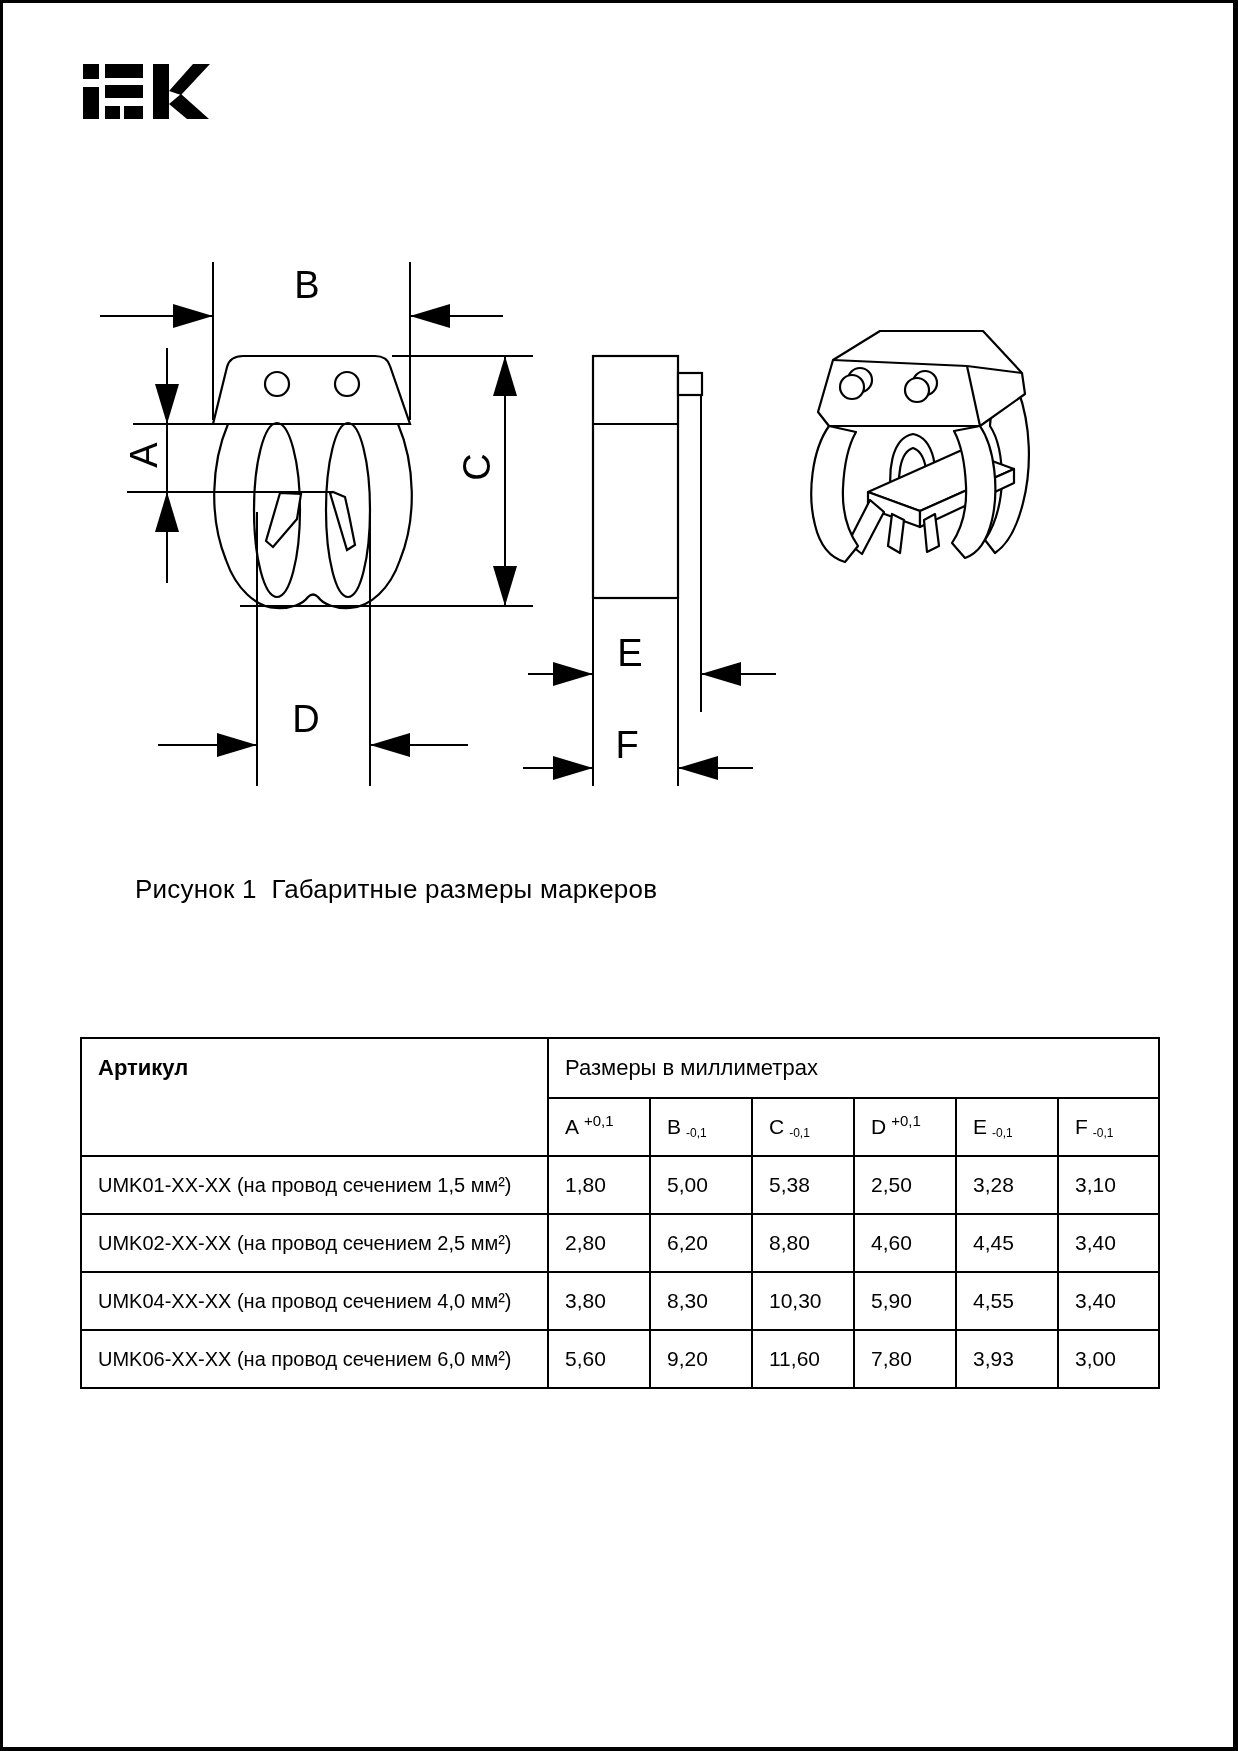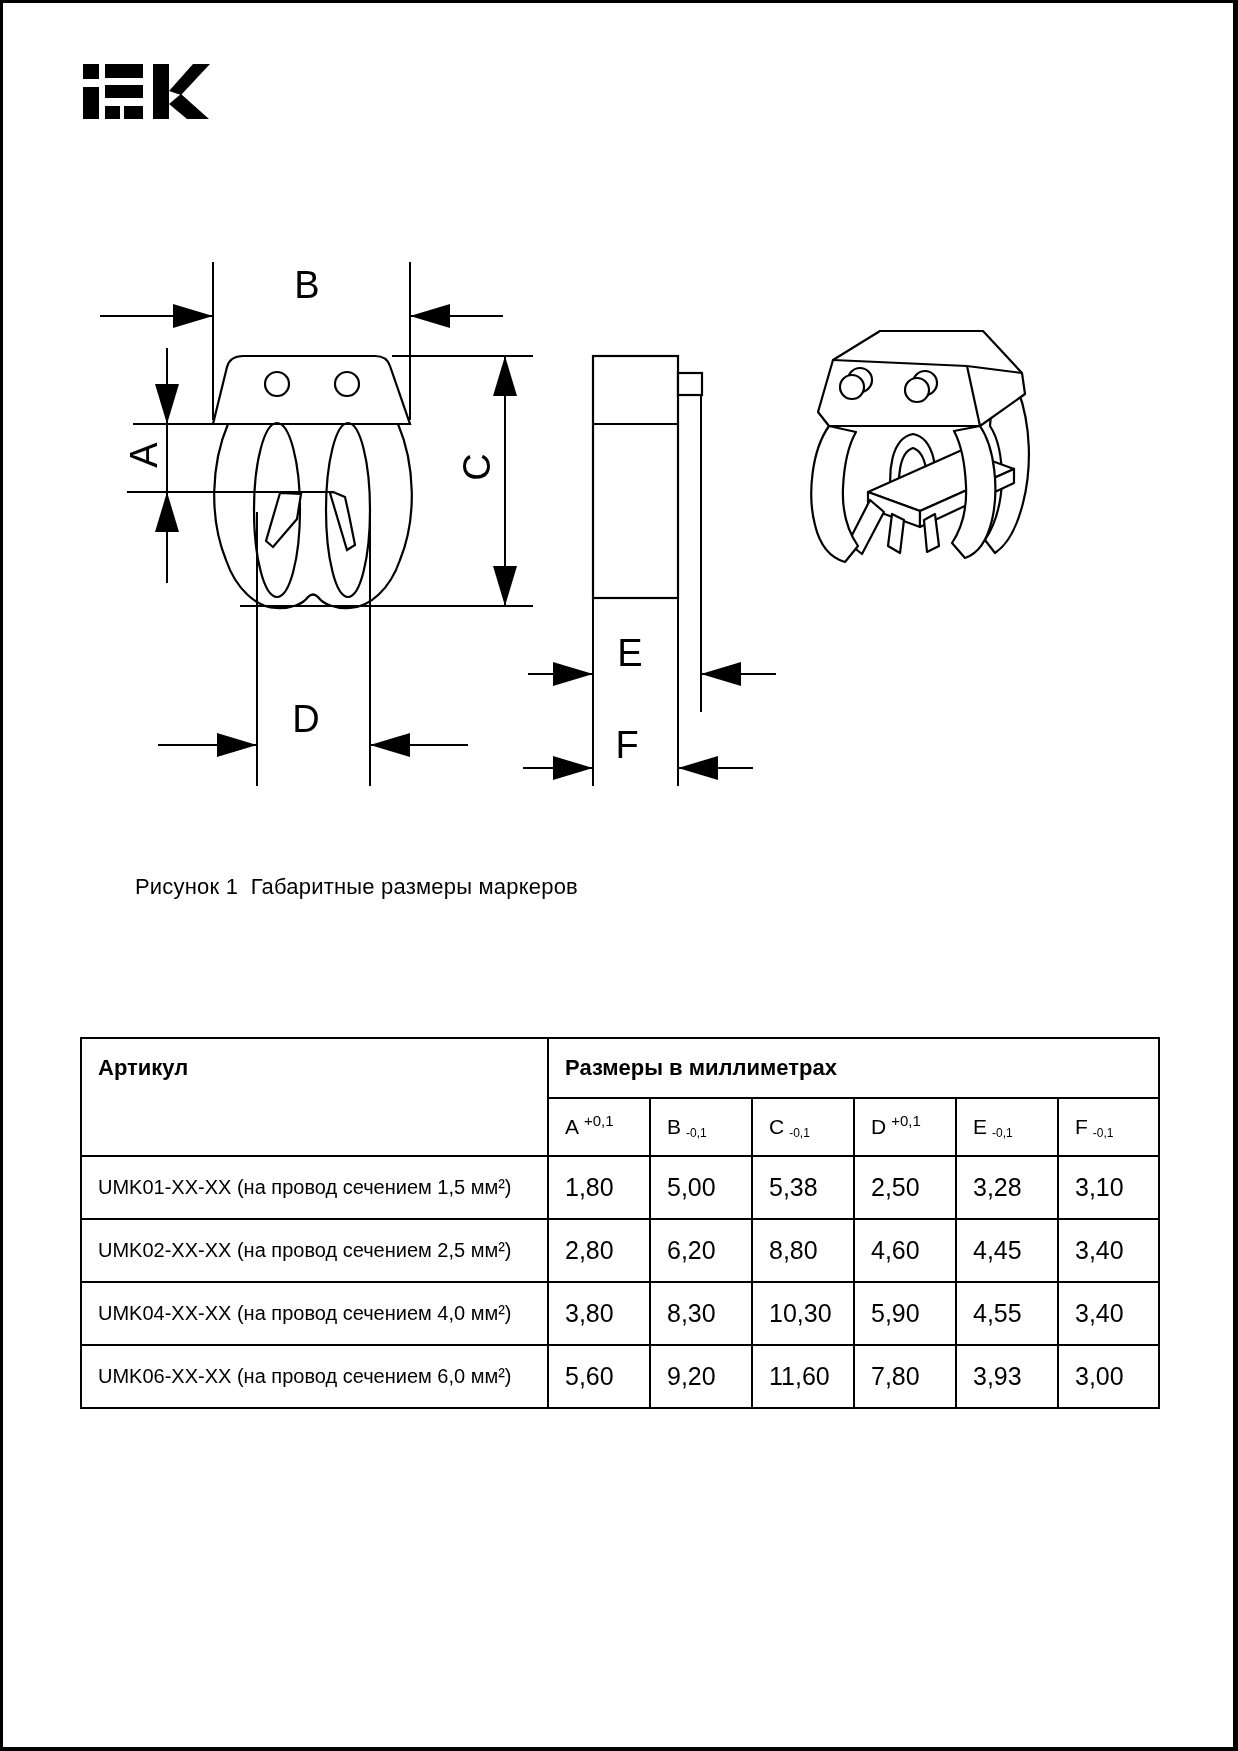--- a/index.html
+++ b/index.html
@@ -8,41 +8,41 @@
     font-family:"Liberation Sans", sans-serif;color:#000;overflow:hidden;
     margin:0 auto;
   }
   .page-frame{
     position:absolute;inset:0;border-style:solid;border-color:#000;
     border-width:3px 5px 4px 3px;pointer-events:none;box-sizing:border-box;
   }
   .logo-svg{position:absolute;left:83px;top:63px;}
   .drawing-svg{position:absolute;left:0;top:0;}
   .figure-caption{
-    position:absolute;left:135px;top:874px;font-size:22px;color:#000;
+    position:absolute;left:135px;top:874px;font-size:26px;color:#000;
     white-space:pre;letter-spacing:.2px;
   }
   table.dim-table{
     position:absolute;left:80px;top:1037px;width:1078px;
     border-collapse:collapse;table-layout:fixed;
   }
   table.dim-table td,table.dim-table th{
     border:2px solid #000;padding:16px;box-sizing:border-box;
     font-family:"Liberation Sans", sans-serif;text-align:left;
   }
   .th-article{height:91px;vertical-align:top;padding:10px 6px 0 16px;
     font-size:22px;font-weight:bold;}
   .th-sizes{height:55px;vertical-align:middle;padding-left:16px;
-    font-size:22px;font-weight:bold;border-radius:18px;}
+    font-size:22px;font-weight:normal;border-radius:18px;}
   .th-dim{height:46px;vertical-align:middle;padding-left:16px;
     font-size:21px;font-weight:normal;white-space:nowrap;}
   .tol-sup{font-size:15px;position:relative;top:-8px;margin-left:5px;}
   .tol-sub{font-size:12px;position:relative;top:3px;margin-left:5px;}
   .td-article{height:44px;vertical-align:middle;padding-left:16px;font-size:20px;white-space:nowrap;}
-  .td-val{height:44px;vertical-align:middle;padding-left:26px;font-size:25px;}
+  .td-val{height:44px;vertical-align:middle;padding-left:26px;font-size:21px;}
   .dim-label{font-size:38px;fill:#000;font-family:"Liberation Sans",sans-serif;}
   .ln{stroke:#000;stroke-width:2;fill:none;}
   .shape{stroke:#000;stroke-width:2.2;fill:none;}
   .shape-w{stroke:#000;stroke-width:2.2;fill:#fff;}
   .arr{fill:#000;stroke:none;}
 </style>
 </head>
 <body>
 
 <div class="page">

